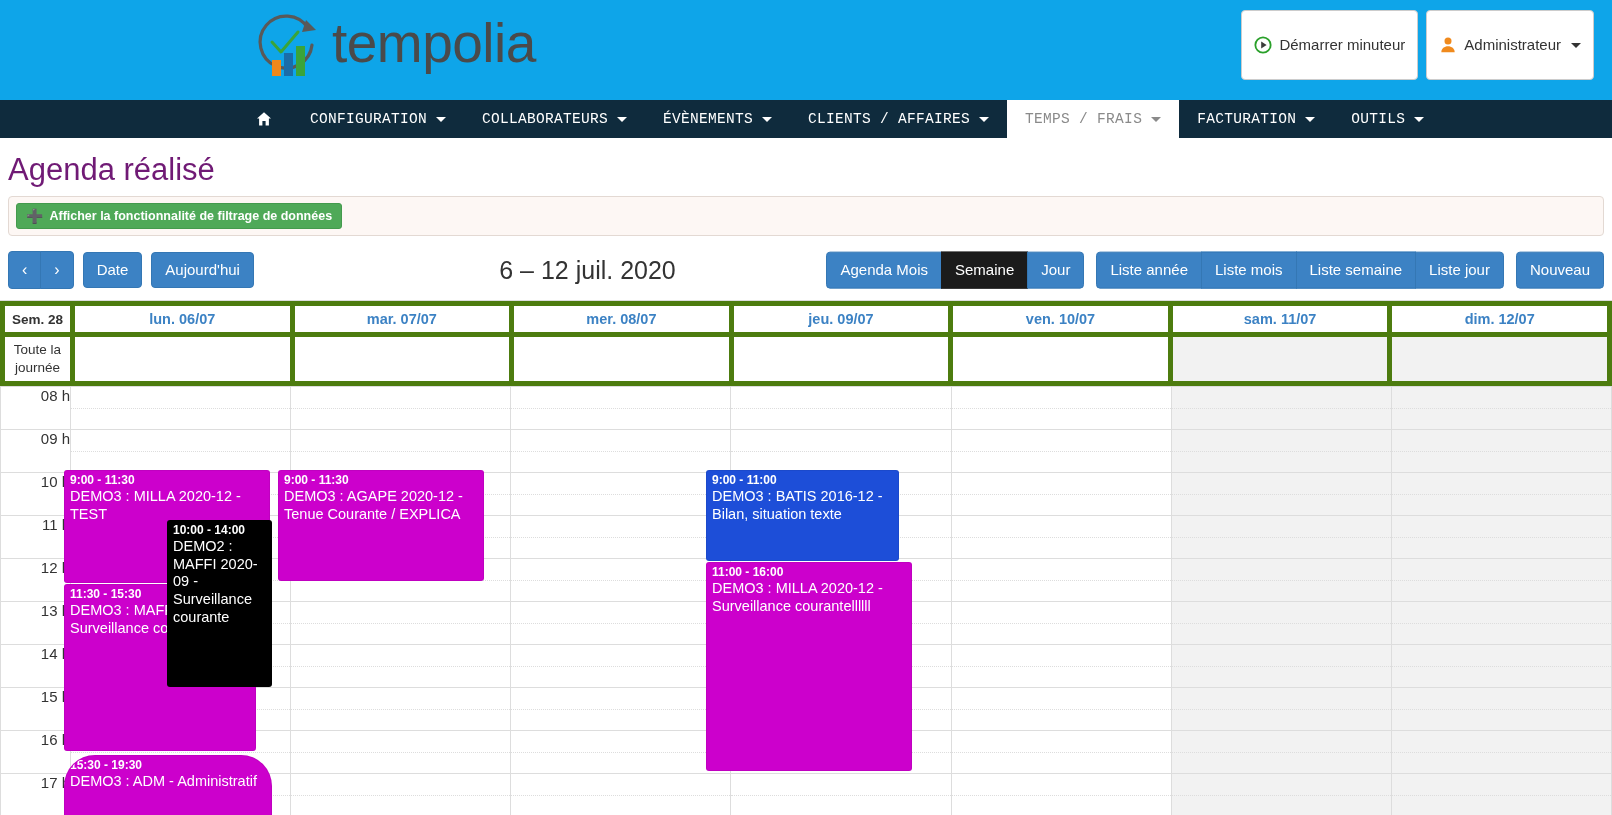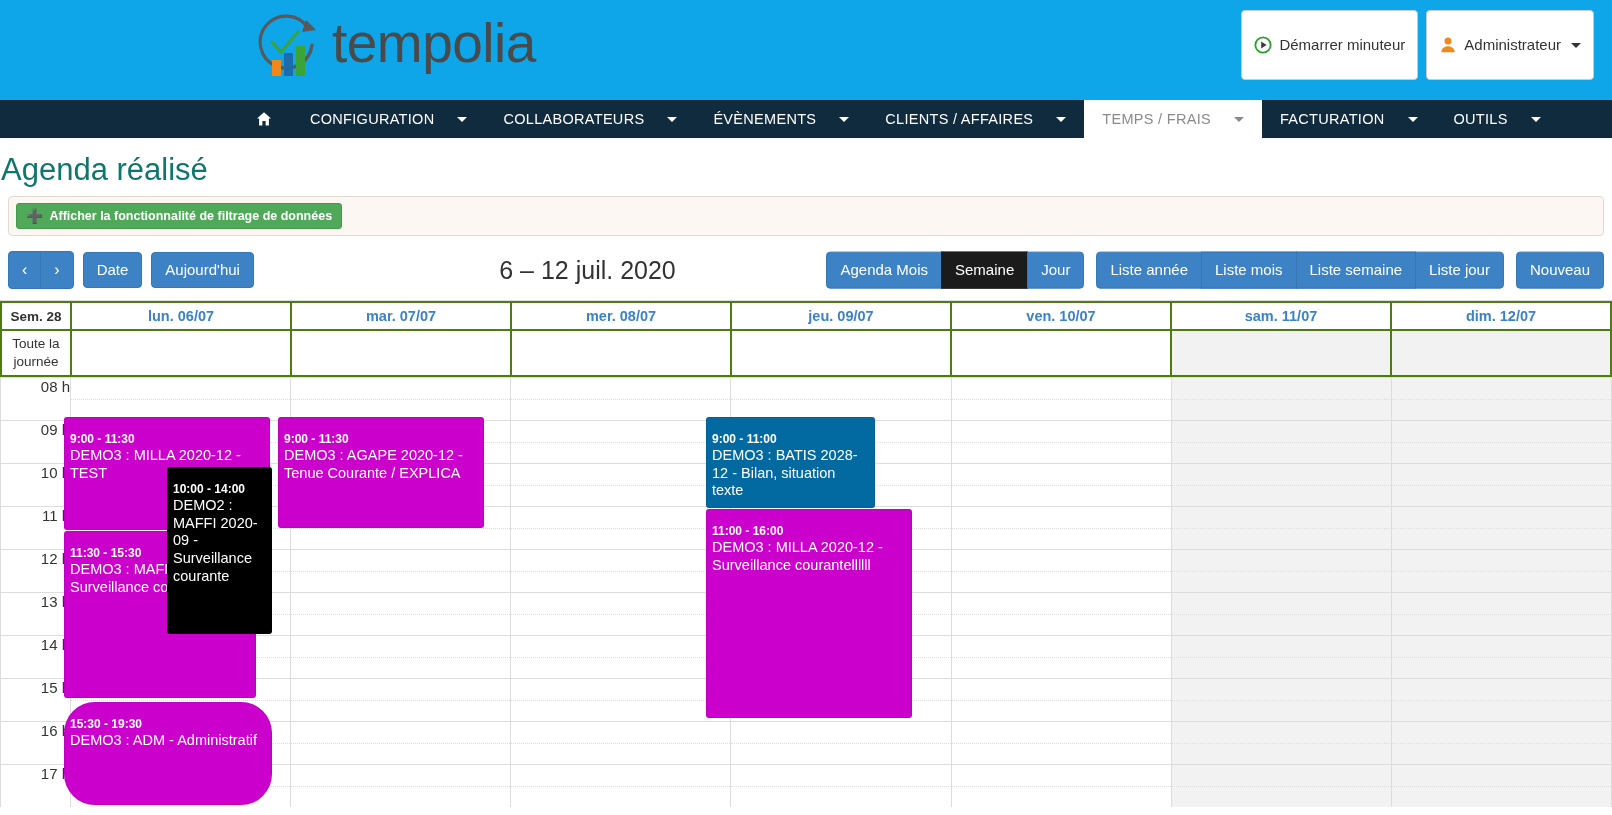--- a/index.html
+++ b/index.html
@@ -68,39 +68,40 @@
   .navbar {
     height: 38px;
     background: #0f2b3d;
     display: flex;
     align-items: stretch;
     padding-left: 236px;
   }
   .nav-item {
     display: flex;
     align-items: center;
-    gap: 20px;
+    gap: 6px;
     padding: 0 18px;
     color: #ffffff;
     font-size: 14.5px;
     letter-spacing: .3px;
     cursor: pointer;
     text-transform: uppercase;
     white-space: nowrap;
+    font-family: Liberation Mono, monospace;
   }
   .nav-item.active { background: #ffffff; color: #8a8a8a; }
   .nav-item.home { padding: 0 20px; }
   .home-icon { width: 16px; height: 16px; display: block; }
 
   
   .page-title {
     font-size: 31px;
-    color: #0f766e;
+    color: #701a75;
     font-weight: 400;
-    padding: 14px 0 8px 1px;
+    padding: 14px 0 8px 8px;
   }
 
   
   .filter-panel {
     margin: 0 8px 10px 8px;
     background: #fdf7f4;
     border: 1px solid #e3d9d3;
     border-radius: 4px;
     padding: 6px 7px;
   }
@@ -167,21 +168,21 @@
     margin: 6px 0 0 0;
     border-top: 1px solid #ddd;
     width: 1612px;
   }
   .cal-table {
     border-collapse: collapse;
     table-layout: fixed;
     width: 1612px;
     font-size: 14px;
   }
-  .cal-table td, .cal-table th { border: 2px solid #4d7c0f; }
+  .cal-table td, .cal-table th { border: 5px solid #4d7c0f; }
   .col-gutter { width: 70px; }
   .wk-cell {
     width: 70px;
     text-align: center;
     font-size: 13.5px;
     font-weight: bold;
     color: #333;
     padding: 5px 2px;
   }
   .day-head {
@@ -237,26 +238,27 @@
   .events-layer {
     position: absolute;
     top: 0; left: 0;
     width: 1612px; height: 430px;
     pointer-events: none;
   }
   .event {
     position: absolute;
     border-radius: 3px;
     color: #fff;
-    padding: 14px 4px 2px 5px;
+    padding: 2px 4px 2px 5px;
     overflow: hidden;
     pointer-events: auto;
     cursor: pointer;
     line-height: 1.22;
     border: 1px solid rgba(0,0,0,0.06);
+    margin-top: 44px;
   }
   .ev-time { font-size: 12px; font-weight: bold; display: block; }
   .ev-title { font-size: 14.5px; display: block; }
 </style>
 </head>
 <body>
 
 <div class="header">
   <div class="logo-wrap">
     <svg class="logo-mark" viewBox="0 0 76 76">
@@ -621,23 +623,23 @@
           <span class="ev-title">DEMO2 : MAFFI 2020-09 - Surveillance courante</span>
         </div>
         <div class="event" style="left: 64px; top: 325px; width: 208px; height: 103px; background: rgb(204, 0, 204); z-index: 13; border-radius: 31px;">
           <span class="ev-time">15:30 - 19:30</span>
           <span class="ev-title">DEMO3 : ADM - Administratif</span>
         </div>
         <div class="event" style="left: 278px; top: 40px; width: 206px; height: 111px; background: rgb(204, 0, 204); z-index: 14;">
           <span class="ev-time">9:00 - 11:30</span>
           <span class="ev-title">DEMO3 : AGAPE 2020-12 - Tenue Courante / EXPLICA</span>
         </div>
-        <div class="event" style="left: 706px; top: 40px; width: 169px; height: 91px; background: #0369a1; z-index: 15;">
+        <div class="event" style="left: 706px; top: 40px; width: 193px; height: 91px; background: #1d4ed8; z-index: 15;">
           <span class="ev-time">9:00 - 11:00</span>
-          <span class="ev-title">DEMO3 : BATIS 2028-12 - Bilan, situation texte</span>
+          <span class="ev-title">DEMO3 : BATIS 2016-12 - Bilan, situation texte</span>
         </div>
         <div class="event" style="left: 706px; top: 132px; width: 206px; height: 209px; background: rgb(204, 0, 204); z-index: 16;">
           <span class="ev-time">11:00 - 16:00</span>
           <span class="ev-title">DEMO3 : MILLA 2020-12 - Surveillance courantellllll</span>
         </div>
       </div>
   </div>
 </div>
 
 </body></html>

